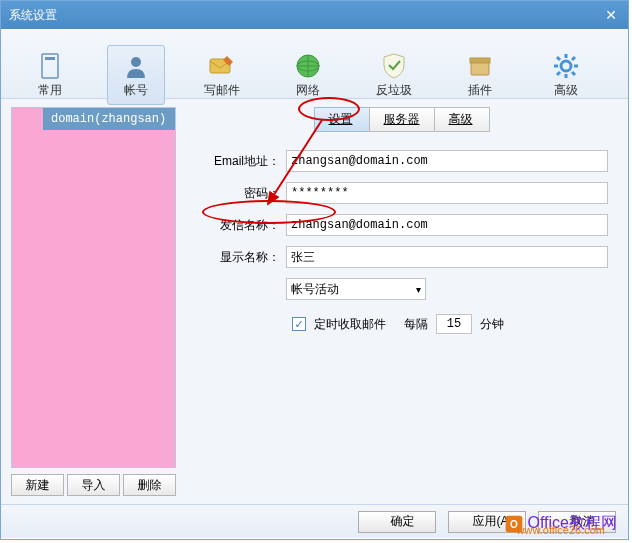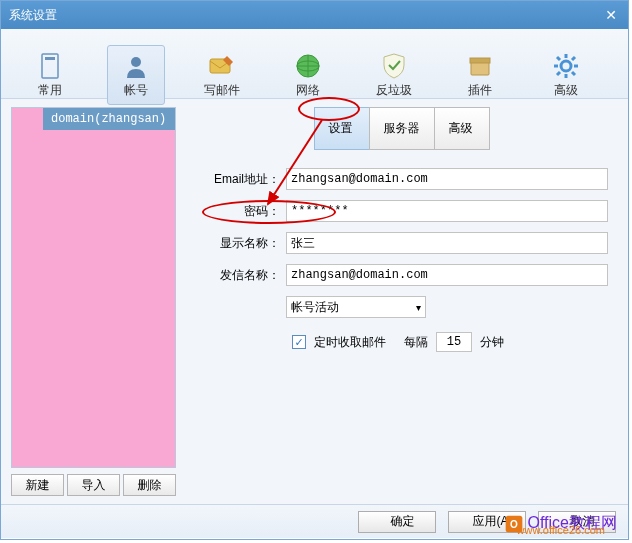--- a/index.html
+++ b/index.html
@@ -13,21 +13,21 @@
     .tool-icon { width: 28px; height: 28px; display: flex; align-items: center; justify-content: center; margin-bottom: 2px; }
     .tool-label { font-size: 12px; color: #333; }
     .content { display: flex; height: 405px; background: #f2f6fb; }
     .sidebar { width: 185px; padding: 8px 10px 8px 10px; display: flex; flex-direction: column; }
     .account-list { flex: 1; border: 1px solid #b8c9dc; background: #f9a8d4; padding-left: 31px; }
     .account-item { background: #6b9cc6; color: #fff; padding: 4px 8px; font-family: "Courier New", monospace; font-size: 12px; cursor: pointer; }
     .sidebar-buttons { display: flex; gap: 3px; margin-top: 6px; }
     .side-btn { flex: 1; height: 22px; border: 1px solid #b4b4b4; background: linear-gradient(#fff,#e9e9e9); font-size: 12px; cursor: pointer; }
     .main { flex: 1; padding: 8px 20px 8px 10px; position: relative; }
     .tab-row { display: flex; justify-content: center; gap: 0; margin-bottom: 18px; position: relative; }
-    .tab { min-width: 56px; padding: 12px 14px; border: 1px solid #bcbcbc; background: linear-gradient(#fff,#ececec); cursor: pointer; margin-left: -1px; font-size: 12px; }
+    .tab { min-width: 56px; padding: 3px 14px; border: 1px solid #bcbcbc; background: linear-gradient(#fff,#ececec); cursor: pointer; margin-left: -1px; font-size: 12px; text-decoration: underline; }
     .tab.active { background: linear-gradient(#e4effb,#cadff4); border-color: #9abdde; }
     .form-row { display: flex; align-items: center; margin-bottom: 10px; }
     .form-label { width: 90px; text-align: right; padding-right: 6px; font-size: 12px; }
     .form-input { flex: 1; height: 22px; border: 1px solid #c3c3c3; padding: 0 4px; font-size: 12px; font-family: "Courier New", monospace; }
     .select { width: 140px; height: 22px; border: 1px solid #c3c3c3; background: #fff; position: relative; padding: 2px 4px; font-size: 12px; display: flex; align-items: center; justify-content: space-between; cursor: pointer; }
     .select-arrow { font-size: 10px; }
     .check-row { display: flex; align-items: center; margin-left: 96px; margin-top: 14px; gap: 8px; }
     .checkbox { width: 14px; height: 14px; border: 1px solid #5a8cc0; display: inline-flex; align-items: center; justify-content: center; color: #2a7ac0; font-size: 11px; background: #fff; cursor: pointer; }
     .num-input { width: 36px; height: 20px; border: 1px solid #c3c3c3; text-align: center; font-size: 12px; font-family: "Courier New", monospace; }
     .footer { height: 34px; border-top: 1px solid #c7d6e8; background: linear-gradient(#f2f6fb,#e6eef7); display: flex; align-items: center; justify-content: flex-end; padding-right: 12px; gap: 12px; position: relative; }
@@ -152,26 +152,26 @@
 
       <div class="form-row">
         <div class="form-label">Email地址：</div>
         <input class="form-input" value="zhangsan@domain.com" style="">
       </div>
       <div class="form-row">
         <div class="form-label">密码：</div>
         <input class="form-input" type="text" value="********" style="">
       </div>
       <div class="form-row">
+        <div class="form-label">发信名称：</div>
+        <input class="form-input" value="zhangsan@domain.com" style="">
+      </div>
+      <div class="form-row">
         <div class="form-label">显示名称：</div>
         <input class="form-input" value="张三" style="">
-      </div>
-      <div class="form-row">
-        <div class="form-label">发信名称：</div>
-        <input class="form-input" value="zhangsan@domain.com" style="">
       </div>
       <div class="form-row">
         <div class="form-label"></div>
         <div class="select">
           <span>帐号活动</span>
           <span class="select-arrow">▾</span>
         </div>
       </div>
 
       <div class="check-row">

